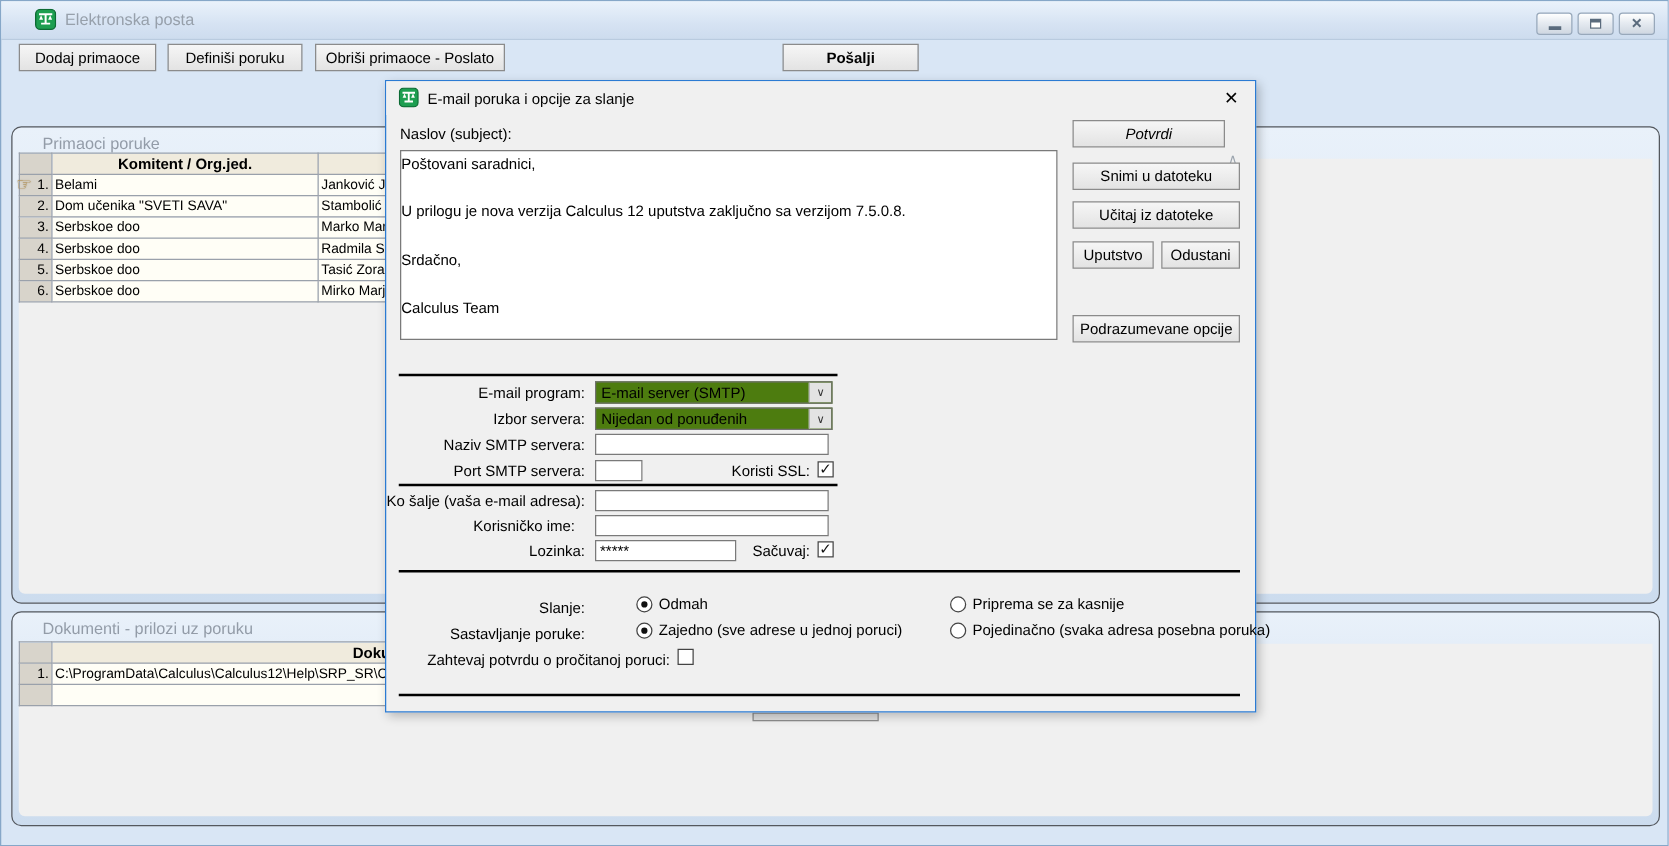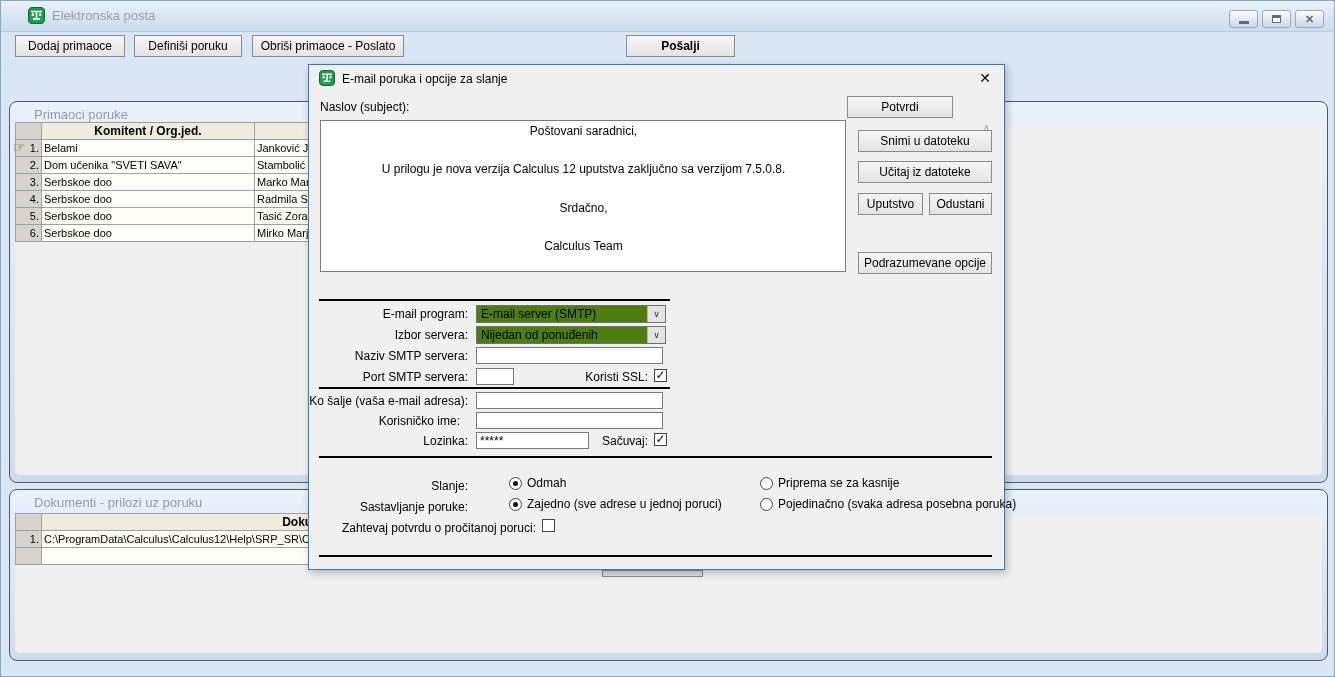--- a/index.html
+++ b/index.html
@@ -70,24 +70,24 @@
   .dlg-icon svg{width:16px;height:16px;display:block;}
   .dlg-title{position:absolute;left:33px;top:7px;font-size:12px;color:#000;}
   .dlg-close{position:absolute;right:13px;top:5px;font-size:14px;color:#000;cursor:default;}
 
   .dlg-label{position:absolute;font-size:12px;color:#000;white-space:nowrap;}
   .ra{text-align:right;}
   .tinput{position:absolute;background:#fff;border:1px solid #7a7a7a;box-sizing:border-box;
     font-family:"Liberation Sans",sans-serif;font-size:12px;padding:0 3px;outline:none;}
   .msgbox{position:absolute;left:11px;top:55px;width:526px;height:152px;background:#fff;
     border:1px solid #7a7a7a;box-sizing:border-box;font-size:12px;line-height:1.6;
-    padding:1px 16px 1px 17px;white-space:pre-line;overflow:hidden;text-align:center;}
+    padding:1px 16px 1px 0;white-space:pre-line;overflow:hidden;}
   .scroll-arrow{position:absolute;font-size:10px;color:#9aa3ad;line-height:1;}
   .sa-up{right:14px;top:58px;} .sa-down{right:14px;top:198px;}
-  .b-confirm{left:538px;top:31px;width:106px;}
+  .b-confirm{left:549px;top:31px;width:122px;font-style:italic;}
   .b-save{left:549px;top:65px;width:134px;}
   .b-load{left:549px;top:96px;width:134px;}
   .b-manual{left:549px;top:128px;width:65px;}
   .b-cancel{left:620px;top:128px;width:63px;}
   .b-default{left:549px;top:187px;width:134px;}
 
   .sep{position:absolute;height:2px;background:#000;}
   .sep1{left:10px;top:234px;width:351px;}
   .sep2{left:10px;top:322px;width:351px;}
   .sep3{left:10px;top:391px;width:673px;}

